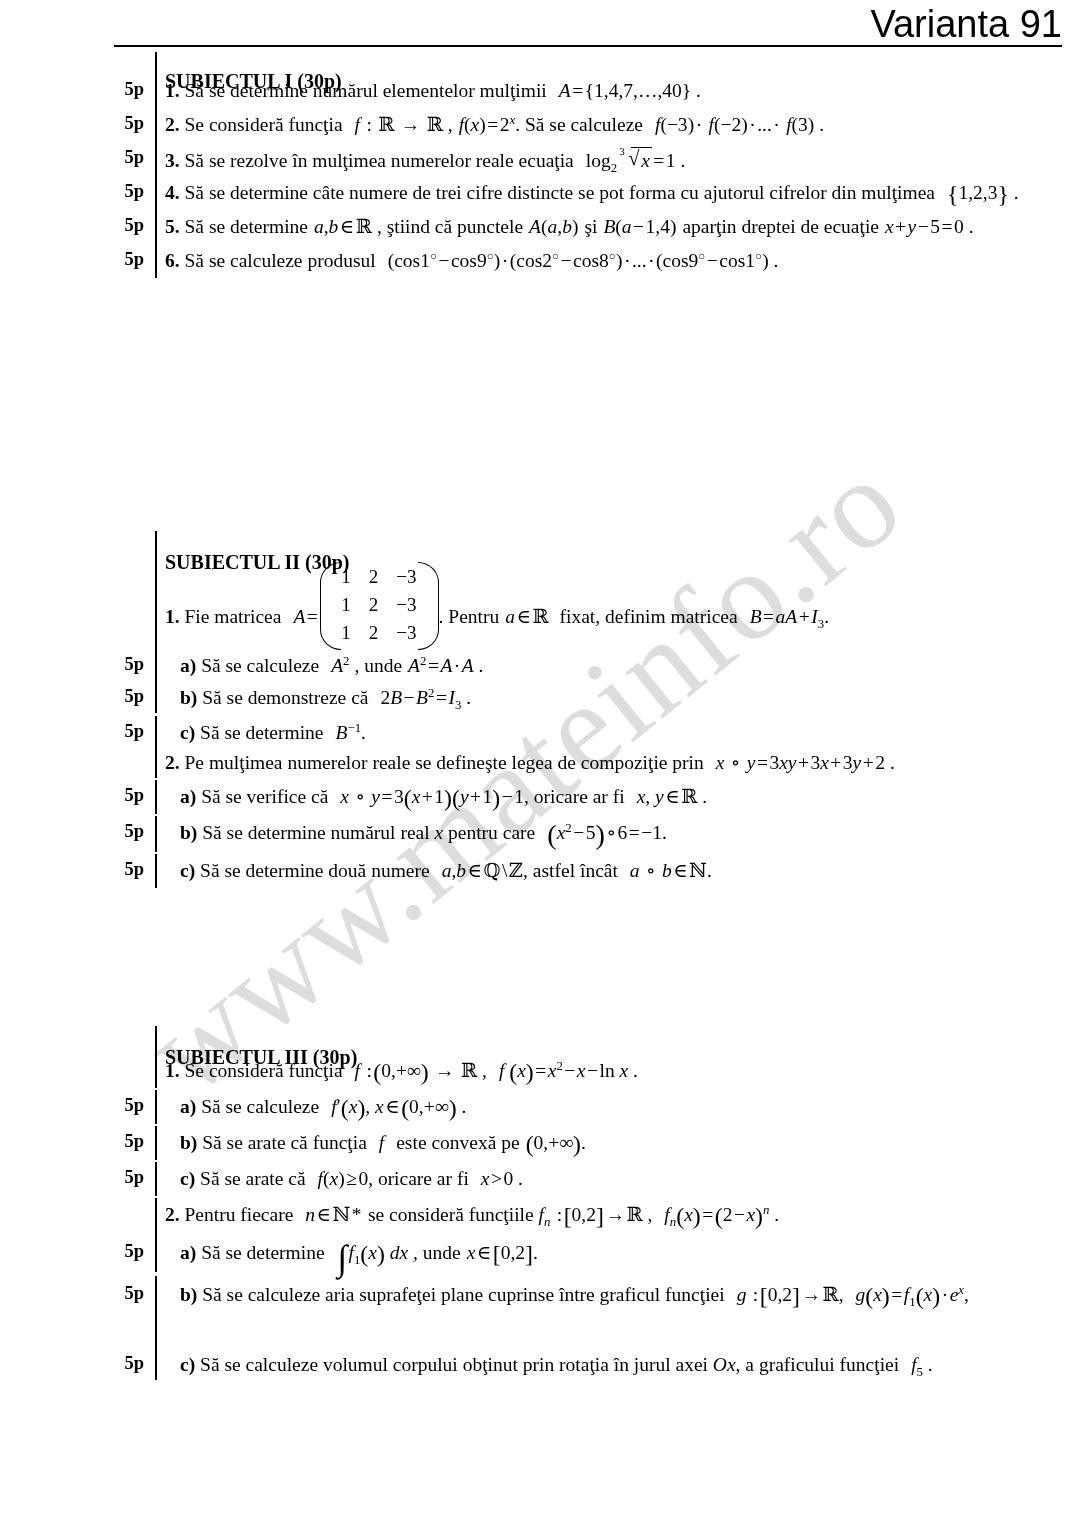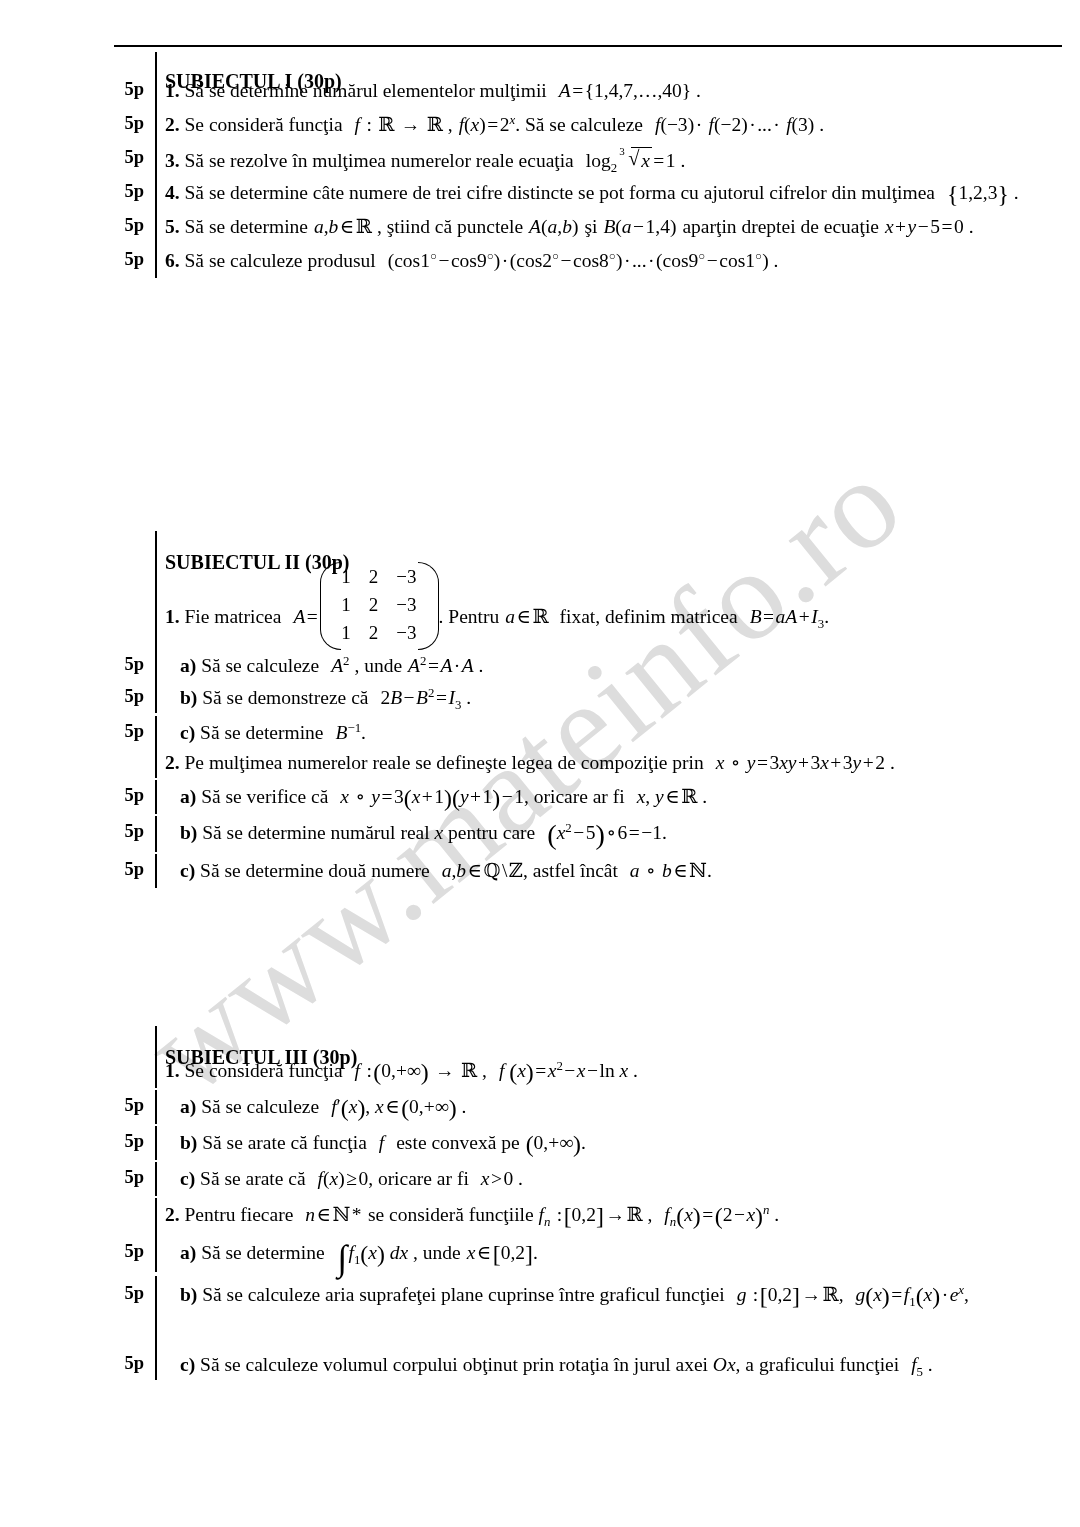--- a/index.html
+++ b/index.html
@@ -218,20 +218,21 @@
 </style>
 </head>
 <body>
 
 <div id="watermark">
   <div class="wm-text">www.mateinfo.ro</div>
 </div>
 
 <div id="page">
 
+  <div id="doc-title">Varianta 91</div>
   <div id="header-rule"></div>
 
   <div class="row" style="top:52px;">
     <div class="vrule" style="top:0px; height:30px;"></div>
     <div class="body sect-head">SUBIECTUL I (30p)</div>
   </div>
 
   <div class="row" style="top:78px;">
     <div class="pts">5p</div>
     <div class="vrule" style="top:-2px; height:32px;"></div>

